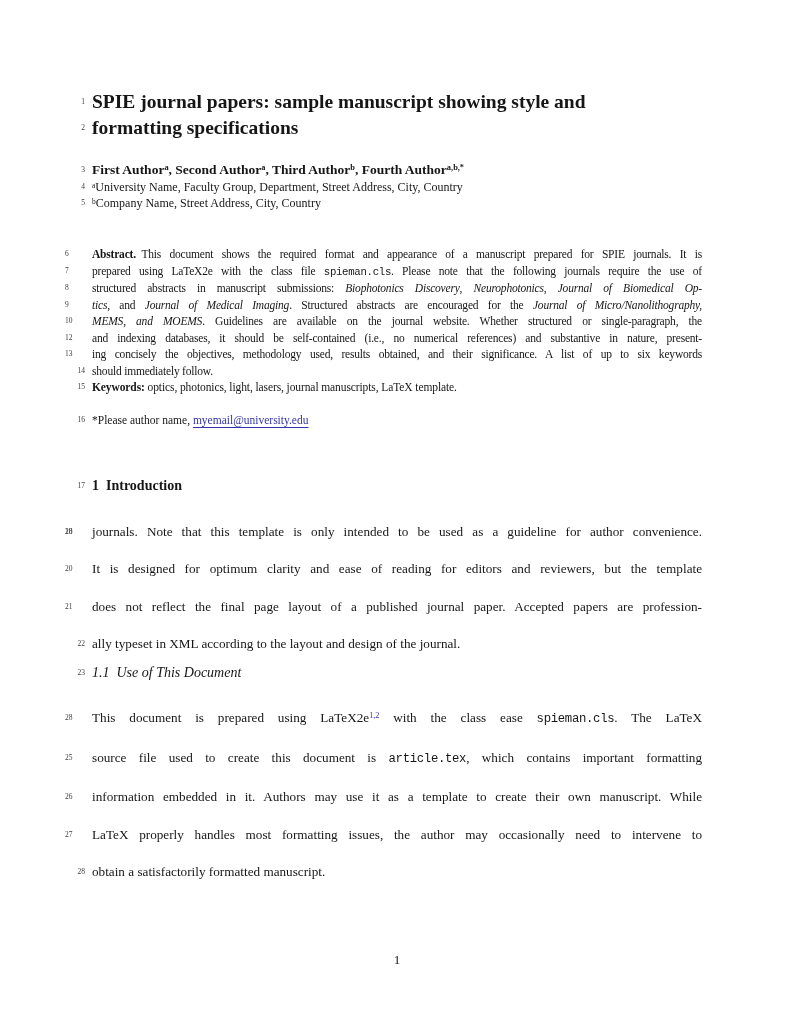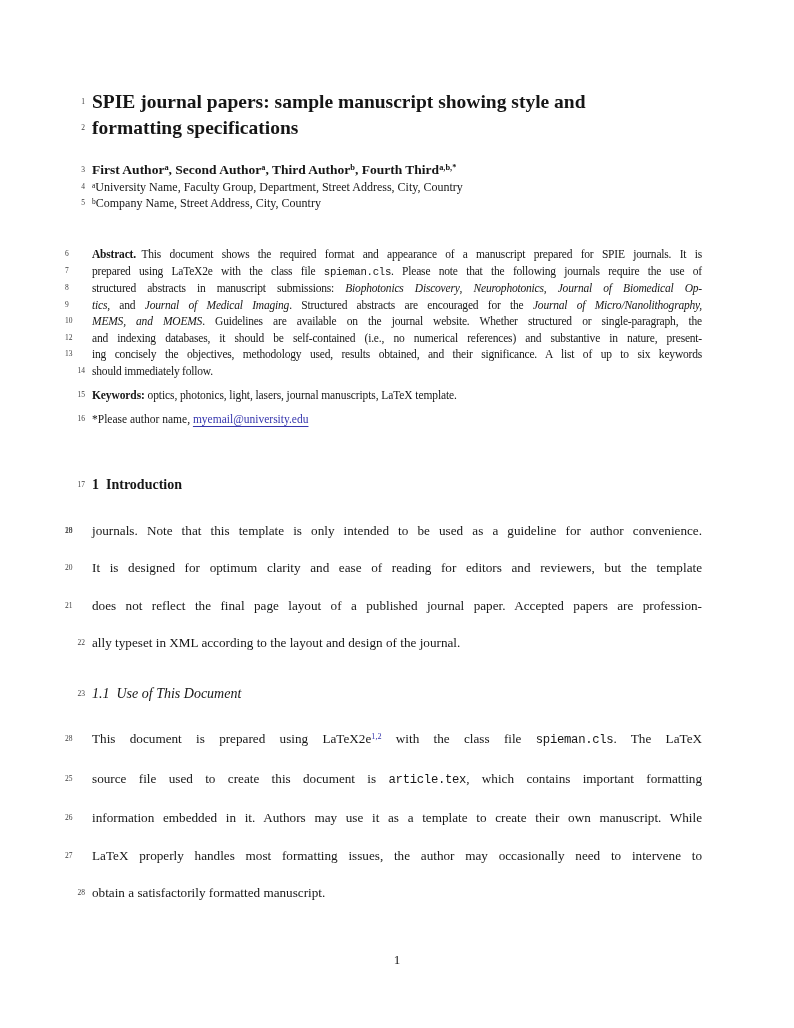--- a/index.html
+++ b/index.html
@@ -21,24 +21,24 @@
   .lnum {
     position: absolute; left: -27px; top: 0; width: 20px;
     text-align: right; font-size: 7.5px; letter-spacing: 0;
     line-height: inherit; color: #3c3c3c;
     font-family: "Liberation Serif", serif; font-weight: normal; font-style: normal;
   }
   .b-title    { font-size: 19.5px; font-weight: bold; line-height: 26px; }
   .b-authors  { margin-top: 19px; font-size: 13.5px; font-weight: bold; line-height: 19px; }
   .b-affil    { font-size: 12px; line-height: 16px; }
   .b-abstract { margin-top: 35px; font-size: 11.5px; line-height: 16.5px; letter-spacing: -0.2px; }
-  .b-keywords { margin-top: 8px;  font-size: 11.5px; line-height: 16.5px; letter-spacing: -0.1px; }
-  .b-email    { margin-top: 7px;  font-size: 11.5px; line-height: 16.5px; }
+  .b-keywords {  font-size: 11.5px; line-height: 16.5px; letter-spacing: -0.1px; }
+  .b-email    { margin-top: 16px;  font-size: 11.5px; line-height: 16.5px; }
   .b-h1       { margin-top: 48px; font-size: 14px; font-weight: bold; line-height: 20px; }
-  .b-h2       { margin-top: 22px; font-size: 14px; font-style: italic; line-height: 20px; }
+  .b-h2       { font-size: 14px; font-style: italic; line-height: 20px; }
   .b-h2 .lnum { font-style: normal; }
   .b-para     { margin-top: 16.5px; font-size: 13.2px; line-height: 37.5px; }
   .footer {
     position: absolute; left: 92px; top: 950px; width: 610px;
     text-align: center; font-size: 13.2px; line-height: 20px;
   }
   .bold { font-weight: bold; }
   .italic { font-style: italic; }
   .mono { font-family: "Liberation Mono", monospace; font-size: 0.93em; letter-spacing: -0.3px; }
   sup { font-size: 62%; line-height: 0; vertical-align: baseline; position: relative; top: -0.45em; }
@@ -49,21 +49,21 @@
 </head>
 <body>
 
 <div class="page">
   <main class="content">
       <section class="b-title">
         <div class="line"><span class="lnum">1</span><span>SPIE journal papers: sample manuscript showing style and</span></div>
         <div class="line"><span class="lnum">2</span><span>formatting specifications</span></div>
       </section>
       <section class="b-authors">
-        <div class="line"><span class="lnum">3</span><span>First Author</span><sup><span>a</span></sup><span>, Second Author</span><sup><span>a</span></sup><span>, Third Author</span><sup><span>b</span></sup><span>, Fourth Third</span><sup><span>a,b,*</span></sup></div>
+        <div class="line"><span class="lnum">3</span><span>First Author</span><sup><span>a</span></sup><span>, Second Author</span><sup><span>a</span></sup><span>, Third Author</span><sup><span>b</span></sup><span>, Fourth Author</span><sup><span>a,b,*</span></sup></div>
       </section>
       <section class="b-affil">
         <div class="line"><span class="lnum">4</span><sup><span>a</span></sup><span>University Name, Faculty Group, Department, Street Address, City, Country</span></div>
         <div class="line"><span class="lnum">5</span><sup><span>b</span></sup><span>Company Name, Street Address, City, Country</span></div>
       </section>
       <section class="b-abstract">
         <div class="line jl"><span class="lnum">6</span><span class="bold">Abstract.</span><span> This document shows the required format and appearance of a manuscript prepared for SPIE journals. It is</span></div>
         <div class="line jl"><span class="lnum">7</span><span>prepared using LaTeX2e with the class file </span><span class="mono">spieman.cls</span><span>. Please note that the following journals require the use of</span></div>
         <div class="line jl"><span class="lnum">8</span><span>structured abstracts in manuscript submissions: </span><span class="italic">Biophotonics Discovery</span><span>, </span><span class="italic">Neurophotonics</span><span>, </span><span class="italic">Journal of Biomedical Op-</span></div>
         <div class="line jl"><span class="lnum">9</span><span class="italic">tics</span><span>, and </span><span class="italic">Journal of Medical Imaging</span><span>. Structured abstracts are encouraged for the </span><span class="italic">Journal of Micro/Nanolithography,</span></div>
@@ -85,21 +85,21 @@
         <div class="line jl"><span class="lnum">18</span></div>
         <div class="line jl"><span class="lnum">20</span><span>journals. Note that this template is only intended to be used as a guideline for author convenience.</span></div>
         <div class="line jl"><span class="lnum">20</span><span>It is designed for optimum clarity and ease of reading for editors and reviewers, but the template</span></div>
         <div class="line jl"><span class="lnum">21</span><span>does not reflect the final page layout of a published journal paper. Accepted papers are profession-</span></div>
         <div class="line"><span class="lnum">22</span><span>ally typeset in XML according to the layout and design of the journal.</span></div>
       </section>
       <section class="b-h2">
         <div class="line"><span class="lnum">23</span><span>1.1 Use of This Document</span></div>
       </section>
       <section class="b-para">
-        <div class="line jl"><span class="lnum">28</span><span>This document is prepared using LaTeX2e</span><sup><a class="cite">1,2</a></sup><span> with the class file </span><span class="mono">spieman.cls</span><span>. The LaTeX</span></div>
+        <div class="line jl"><span class="lnum">28</span><span>This document is prepared using LaTeX2e</span><sup><a class="cite">1,2</a></sup><span> with the class ease </span><span class="mono">spieman.cls</span><span>. The LaTeX</span></div>
         <div class="line jl"><span class="lnum">25</span><span>source file used to create this document is </span><span class="mono">article.tex</span><span>, which contains important formatting</span></div>
         <div class="line jl"><span class="lnum">26</span><span>information embedded in it. Authors may use it as a template to create their own manuscript. While</span></div>
         <div class="line jl"><span class="lnum">27</span><span>LaTeX properly handles most formatting issues, the author may occasionally need to intervene to</span></div>
         <div class="line"><span class="lnum">28</span><span>obtain a satisfactorily formatted manuscript.</span></div>
       </section>
     </main>
   <div class="footer">1</div>
 </div>
 
 </body></html>

